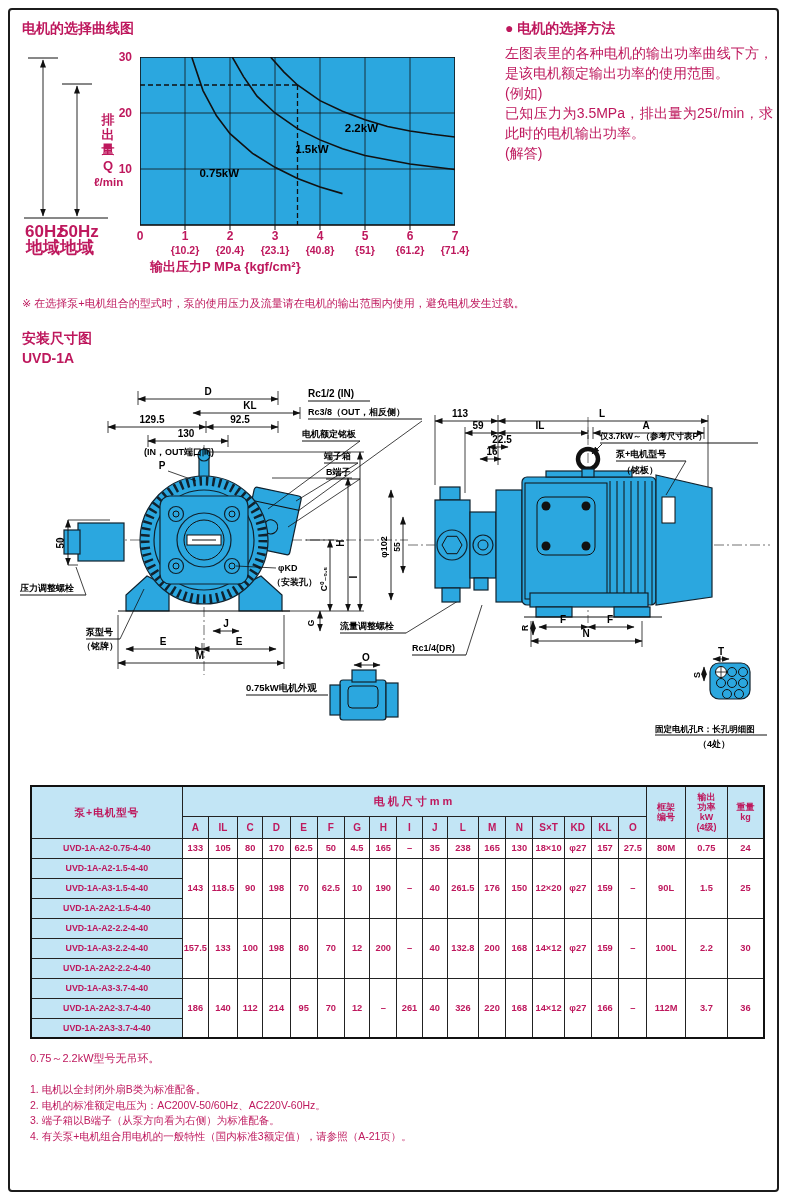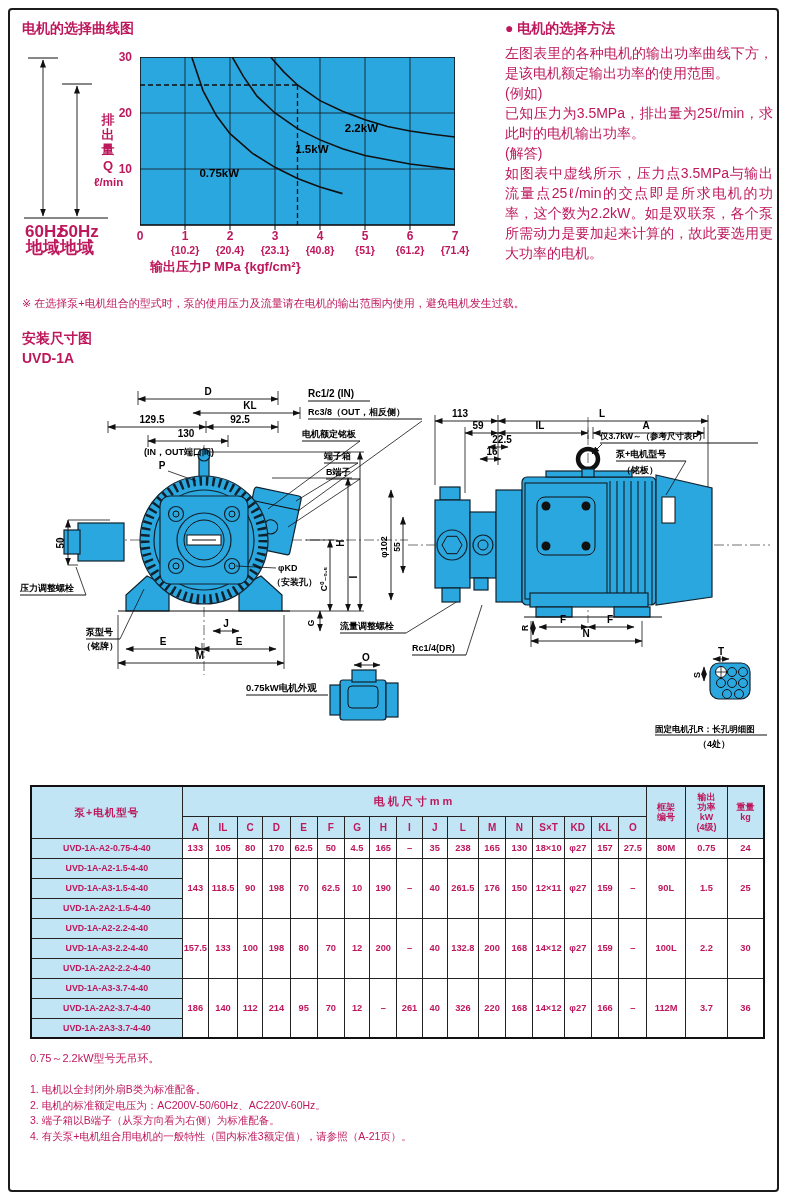--- a/index.html
+++ b/index.html
@@ -123,21 +123,20 @@
       <span class="abs xt2" style="left: 429px; top: 244px;">{71.4}</span>
     </div>
   <span class="abs xtitle" style="left:150px;top:258px;width:300px">输出压力P MPa {kgf/cm²}</span>
 
   <div id="method" class="abs" style="left:505px;top:18px">
     <p class="mt">● 电机的选择方法</p>
     <p>左图表里的各种电机的输出功率曲线下方，是该电机额定输出功率的使用范围。</p>
     <p>(例如)</p>
     <p>已知压力为3.5MPa，排出量为25ℓ/min，求此时的电机输出功率。</p>
     <p>(解答)</p>
-    <p>如图表中虚线所示，压力点3.5MPa与输出流量点25ℓ/min的交点即是所求电机的功率，这个数为2.2kW。如是双联泵，各个泵所需动力是要加起来计算的，故此要选用更大功率的电机。</p>
   </div>
 
   <span class="abs note" style="left:22px;top:296px;width:740px">※ 在选择泵+电机组合的型式时，泵的使用压力及流量请在电机的输出范围内使用，避免电机发生过载。</span>
 
   <span class="abs t-title" style="left:22px;top:330px">安装尺寸图</span>
   <span class="abs t-title" style="left:22px;top:350px">UVD-1A</span>
 
   <svg id="drawings" class="abs" style="left:10px;top:375px" width="770" height="400" viewBox="0 0 770 400">
     <defs>
       <marker id="ar" markerWidth="9" markerHeight="8" refX="7.5" refY="3" orient="auto-start-reverse" markerUnits="userSpaceOnUse">
@@ -459,21 +458,21 @@
           <td class="dcell" rowspan="3">198</td>
           <td class="dcell" rowspan="3">70</td>
           <td class="dcell" rowspan="3">62.5</td>
           <td class="dcell" rowspan="3">10</td>
           <td class="dcell" rowspan="3">190</td>
           <td class="dcell" rowspan="3">–</td>
           <td class="dcell" rowspan="3">40</td>
           <td class="dcell" rowspan="3">261.5</td>
           <td class="dcell" rowspan="3">176</td>
           <td class="dcell" rowspan="3">150</td>
-          <td class="dcell" rowspan="3">12×11</td>
+          <td class="dcell" rowspan="3">12×20</td>
           <td class="dcell" rowspan="3">φ27</td>
           <td class="dcell" rowspan="3">159</td>
           <td class="dcell" rowspan="3">–</td>
           <td class="dcell" rowspan="3">90L</td>
           <td class="dcell" rowspan="3">1.5</td>
           <td class="dcell" rowspan="3">25</td>
         </tr>
         <tr>
           <td class="mcell">UVD-1A-A3-1.5-4-40</td>
         </tr>

